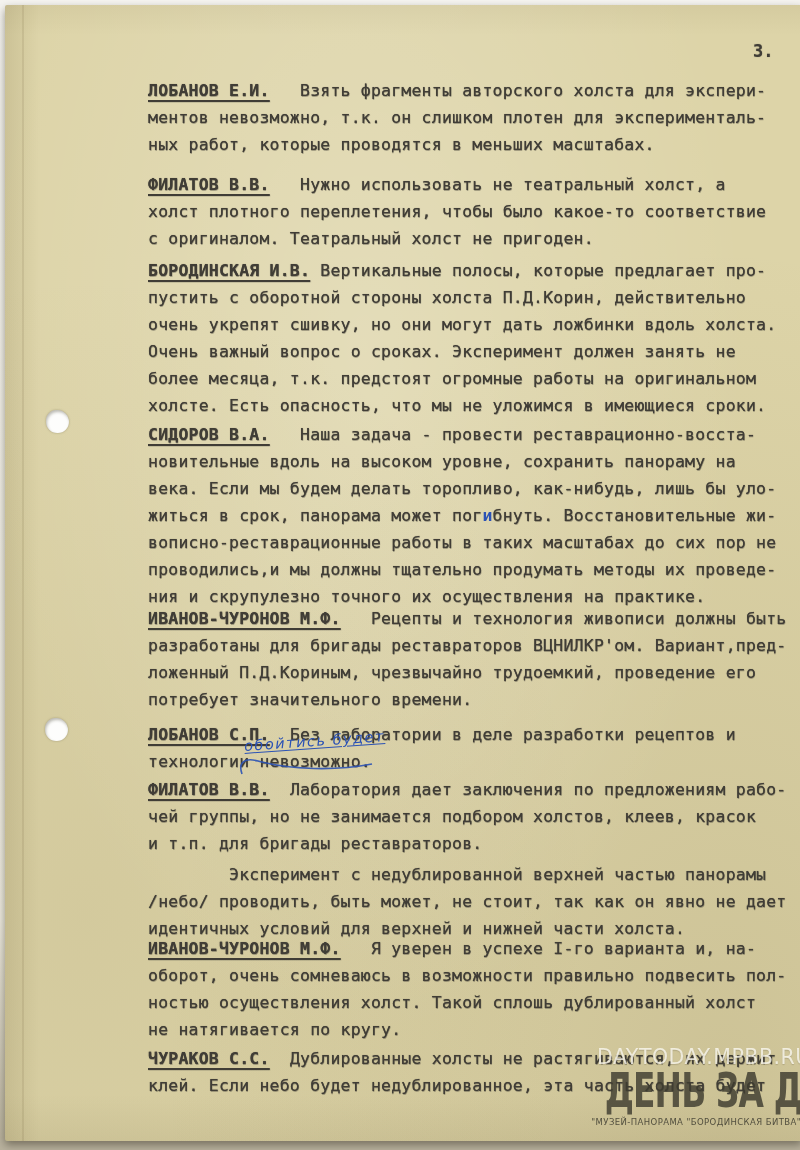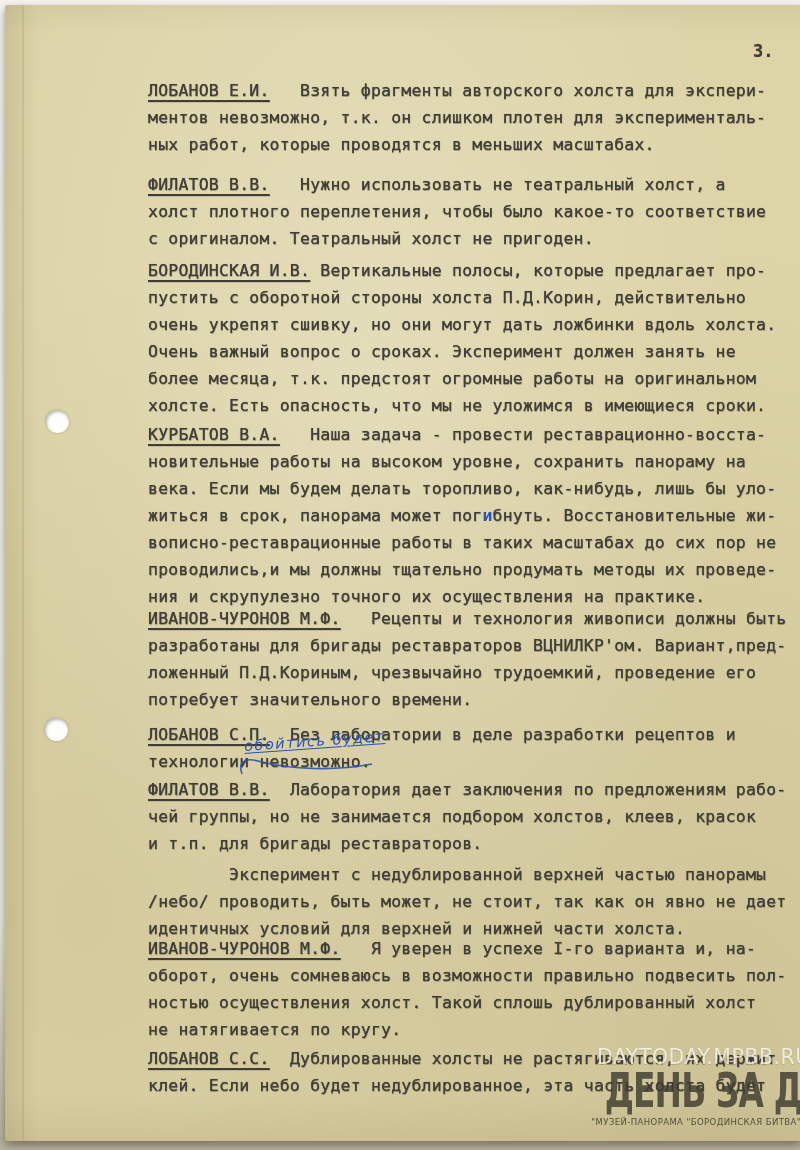--- a/index.html
+++ b/index.html
@@ -40,20 +40,21 @@
   .text-block{
     position:absolute;left:143px;top:0;width:662px;height:1136px;
     font-size:16.5px;line-height:27px;letter-spacing:0.2px;
   }
   .para{position:absolute;left:0;width:660px;
     text-shadow:0 0 0.7px rgba(64,61,54,0.85), 0.4px 0.5px 0.6px rgba(64,61,54,0.35);
   }
   .speaker{
     text-decoration:underline;text-decoration-thickness:1.8px;text-underline-offset:4px;
     white-space:pre;
+    font-weight:bold;
   }
   .speech{white-space:pre-wrap;}
   .blue-letter{color:#2b52b5;text-shadow:none;font-weight:bold;}
   .annotation{
     position:absolute;left:96px;top:7px;color:#2b52b5;
     font-family:"DejaVu Sans", sans-serif;font-style:italic;font-size:14.5px;
     letter-spacing:1.5px;transform:rotate(-4deg);text-shadow:none;
     text-decoration:underline;text-underline-offset:2px;text-decoration-thickness:1px;
   }
   .ann-curve{position:absolute;left:88px;top:30px;}
@@ -99,22 +100,22 @@
     <div class="para" style="top:252px">
       <span class="speaker">БОРОДИНСКАЯ И.В.</span><span class="speech"> Вертикальные полосы, которые предлагает про-
 пустить с оборотной стороны холста П.Д.Корин, действительно
 очень укрепят сшивку, но они могут дать ложбинки вдоль холста.
 Очень важный вопрос о сроках. Эксперимент должен занять не
 более месяца, т.к. предстоят огромные работы на оригинальном
 холсте. Есть опасность, что мы не уложимся в имеющиеся сроки.</span>
     </div>
 
     <div class="para" style="top:416px">
-      <span class="speaker">КУРБАТОВ В.А.</span><span class="speech">   Наша задача - провести реставрационно-восста-
-новительные работы на высоком уровне, сохранить панораму на
+      <span class="speaker">СИДОРОВ В.А.</span><span class="speech">   Наша задача - провести реставрационно-восста-
+новительные вдоль на высоком уровне, сохранить панораму на
 века. Если мы будем делать торопливо, как-нибудь, лишь бы уло-
 житься в срок, панорама может пог</span><span class="blue-letter">и</span><span class="speech">бнуть. Восстановительные жи-
 вописно-реставрационные работы в таких масштабах до сих пор не
 проводились,и мы должны тщательно продумать методы их проведе-
 ния и скрупулезно точного их осуществления на практике.</span>
     </div>
 
     <div class="para" style="top:600px">
       <span class="speaker">ИВАНОВ-ЧУРОНОВ М.Ф.</span><span class="speech">   Рецепты и технология живописи должны быть
 разработаны для бригады реставраторов ВЦНИЛКР'ом. Вариант,пред-
@@ -144,21 +145,21 @@
     </div>
 
     <div class="para" style="top:930px">
       <span class="speaker">ИВАНОВ-ЧУРОНОВ М.Ф.</span><span class="speech">   Я уверен в успехе I-го варианта и, на-
 оборот, очень сомневаюсь в возможности правильно подвесить пол-
 ностью осуществления холст. Такой сплошь дублированный холст
 не натягивается по кругу.</span>
     </div>
 
     <div class="para" style="top:1040px">
-      <span class="speaker">ЛОБАНОВ С.С.</span><span class="speech">  Дублированные холсты не растягиваются, их держит
+      <span class="speaker">ЧУРАКОВ С.С.</span><span class="speech">  Дублированные холсты не растягиваются, их держит
 клей. Если небо будет недублированное, эта часть холста будет</span>
     </div>
 
   </div>
 
   <div class="hole top"></div>
   <div class="hole bottom"></div>
 
   <div class="watermark-url">DAYTODAY.MPBB.RU</div>
   <div class="watermark-title">ДЕНЬ ЗА ДНЕМ</div>

